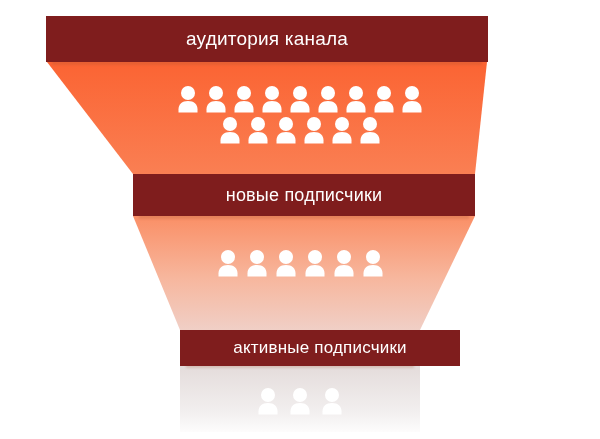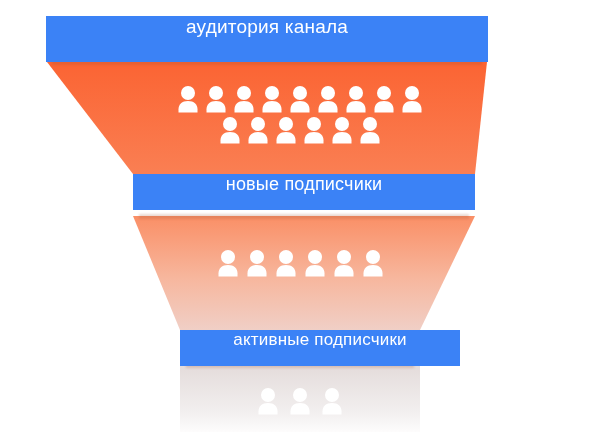--- a/index.html
+++ b/index.html
@@ -31,24 +31,24 @@
     pointer-events: none;
   }
   .funnel-section svg {
     display: block;
   }
 
   
   .band {
     position: absolute;
     display: flex;
-    align-items: flex-start;
+    align-items: center;
     justify-content: center;
     box-sizing: border-box;
-    background: #3b82f6;
+    background: #7f1d1d;
     z-index: 5;
   }
   .band-shadow {
     position: absolute;
     z-index: 4;
     background: rgba(160, 80, 50, 0.22);
     filter: blur(1px);
   }
   .band-label {
     color: #ffffff;
@@ -70,21 +70,21 @@
     top: 60px;
     width: 430px;
     height: 5px;
   }
   #band-audience .band-label { font-size: 19px; }
 
   #band-new-subs {
     left: 133px;
     top: 174px;
     width: 342px;
-    height: 36px;
+    height: 42px;
   }
   #band-new-subs-shadow {
     left: 139px;
     top: 214px;
     width: 330px;
     height: 5px;
   }
   #band-new-subs .band-label { font-size: 18px; }
 
   #band-active-subs {

